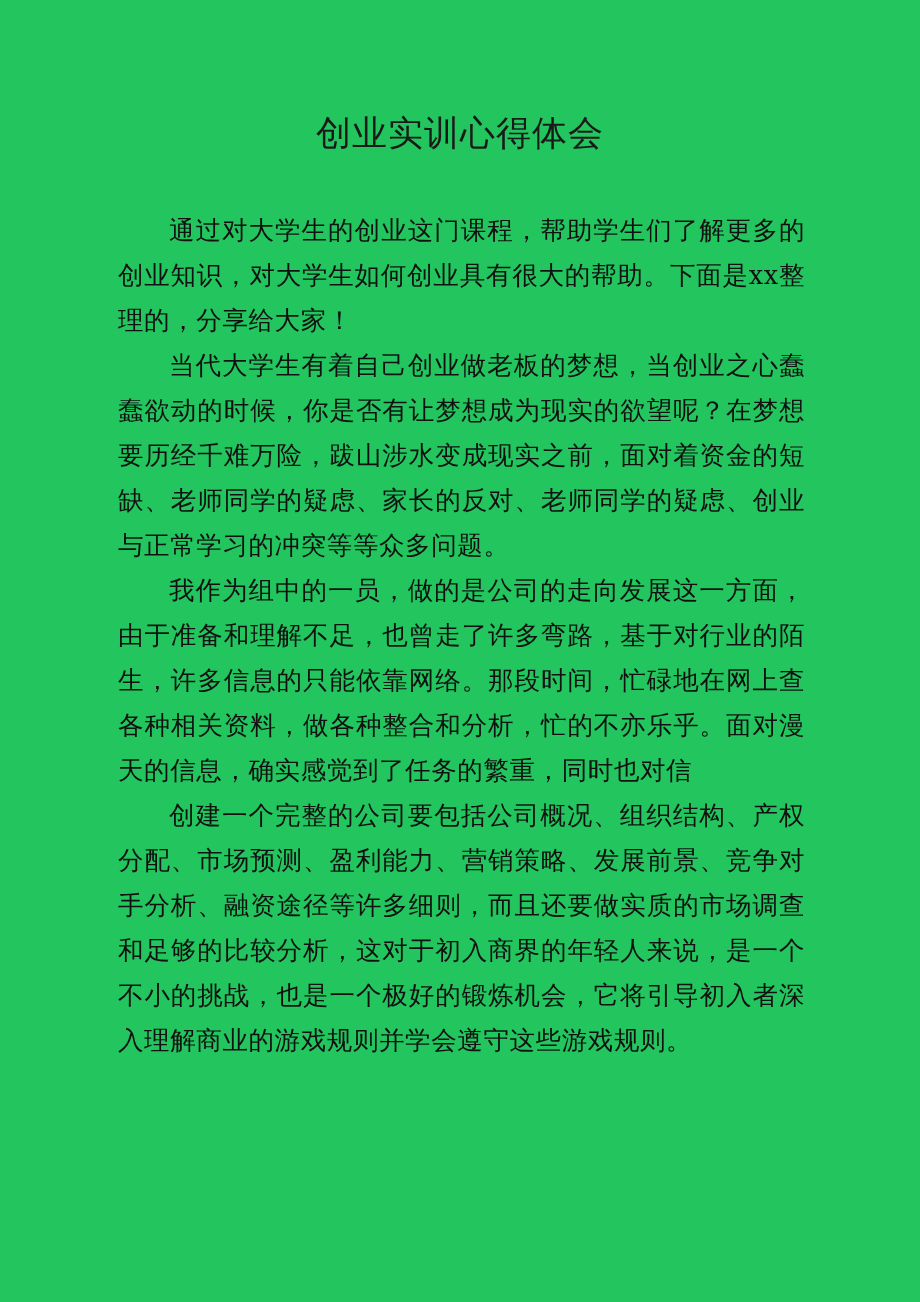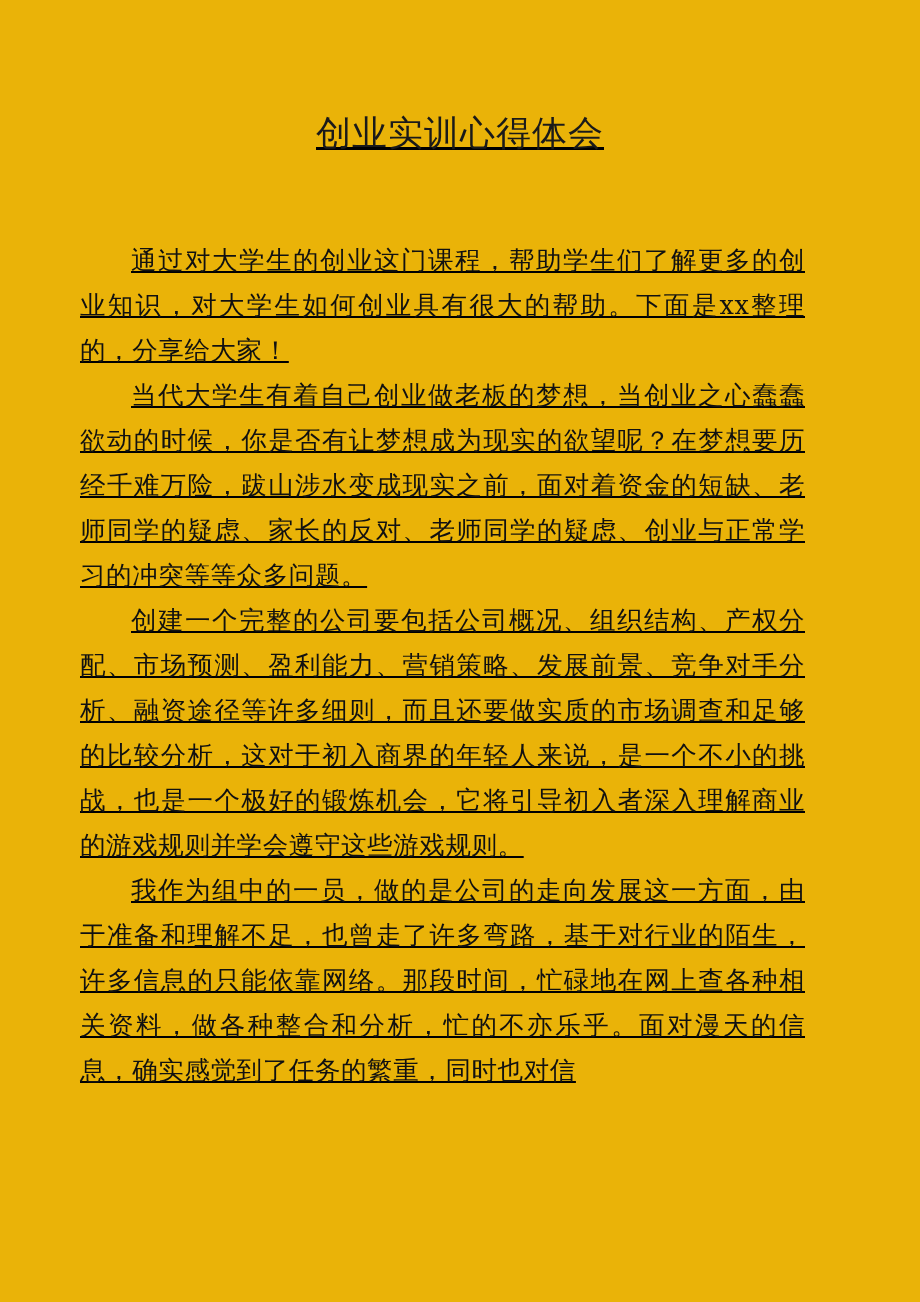--- a/index.html
+++ b/index.html
@@ -13,37 +13,36 @@
     font-family: "Liberation Serif", "DejaVu Serif", serif;
     color: #000000;
     overflow: hidden;
   }
   .page {
     width: 920px;
     height: 1302px;
     box-sizing: border-box;
     padding: 0;
     position: relative;
-    background: #eab308;
-    text-decoration: underline;
+    background: #22c55e;
   }
   .doc-title {
     text-align: center;
     font-family: "DejaVu Sans", "Liberation Sans", sans-serif;
     font-size: 35px;
     font-weight: normal;
     letter-spacing: 1px;
     margin: 0;
     padding-top: 112px;
     line-height: 1.2;
     color: #1a1a1a;
   }
   .body-wrap {
-    padding: 0 115px 0 80px;
-    margin-top: 84px;
+    padding: 0 115px 0 118px;
+    margin-top: 54px;
   }
   p.para {
     margin: 0;
     font-size: 25.5px;
     line-height: 45px;
     text-indent: 2em;
     text-align: justify;
     text-justify: inter-ideograph;
     letter-spacing: 0.6px;
     color: #111111;
@@ -59,17 +58,17 @@
 </head>
 <body>
 
 <div class="page">
 
   <h1 class="doc-title">创业实训心得体会</h1>
 
   <div class="body-wrap">
     <p class="para">通过对大学生的创业这门课程，帮助学生们了解更多的创业知识，对大学生如何创业具有很大的帮助。下面是xx整理的，分享给大家！</p>
     <p class="para">当代大学生有着自己创业做老板的梦想，当创业之心蠢蠢欲动的时候，你是否有让梦想成为现实的欲望呢？在梦想要历经千难万险，跋山涉水变成现实之前，面对着资金的短缺、老师同学的疑虑、家长的反对、老师同学的疑虑、创业与正常学习的冲突等等众多问题。</p>
+    <p class="para spacer-para">我作为组中的一员，做的是公司的走向发展这一方面，由于准备和理解不足，也曾走了许多弯路，基于对行业的陌生，许多信息的只能依靠网络。那段时间，忙碌地在网上查各种相关资料，做各种整合和分析，忙的不亦乐乎。面对漫天的信息，确实感觉到了任务的繁重，同时也对信</p>
     <p class="para">创建一个完整的公司要包括公司概况、组织结构、产权分配、市场预测、盈利能力、营销策略、发展前景、竞争对手分析、融资途径等许多细则，而且还要做实质的市场调查和足够的比较分析，这对于初入商界的年轻人来说，是一个不小的挑战，也是一个极好的锻炼机会，它将引导初入者深入理解商业的游戏规则并学会遵守这些游戏规则。</p>
-    <p class="para spacer-para">我作为组中的一员，做的是公司的走向发展这一方面，由于准备和理解不足，也曾走了许多弯路，基于对行业的陌生，许多信息的只能依靠网络。那段时间，忙碌地在网上查各种相关资料，做各种整合和分析，忙的不亦乐乎。面对漫天的信息，确实感觉到了任务的繁重，同时也对信</p>
   </div>
 
 </div>
 
 </body></html>

